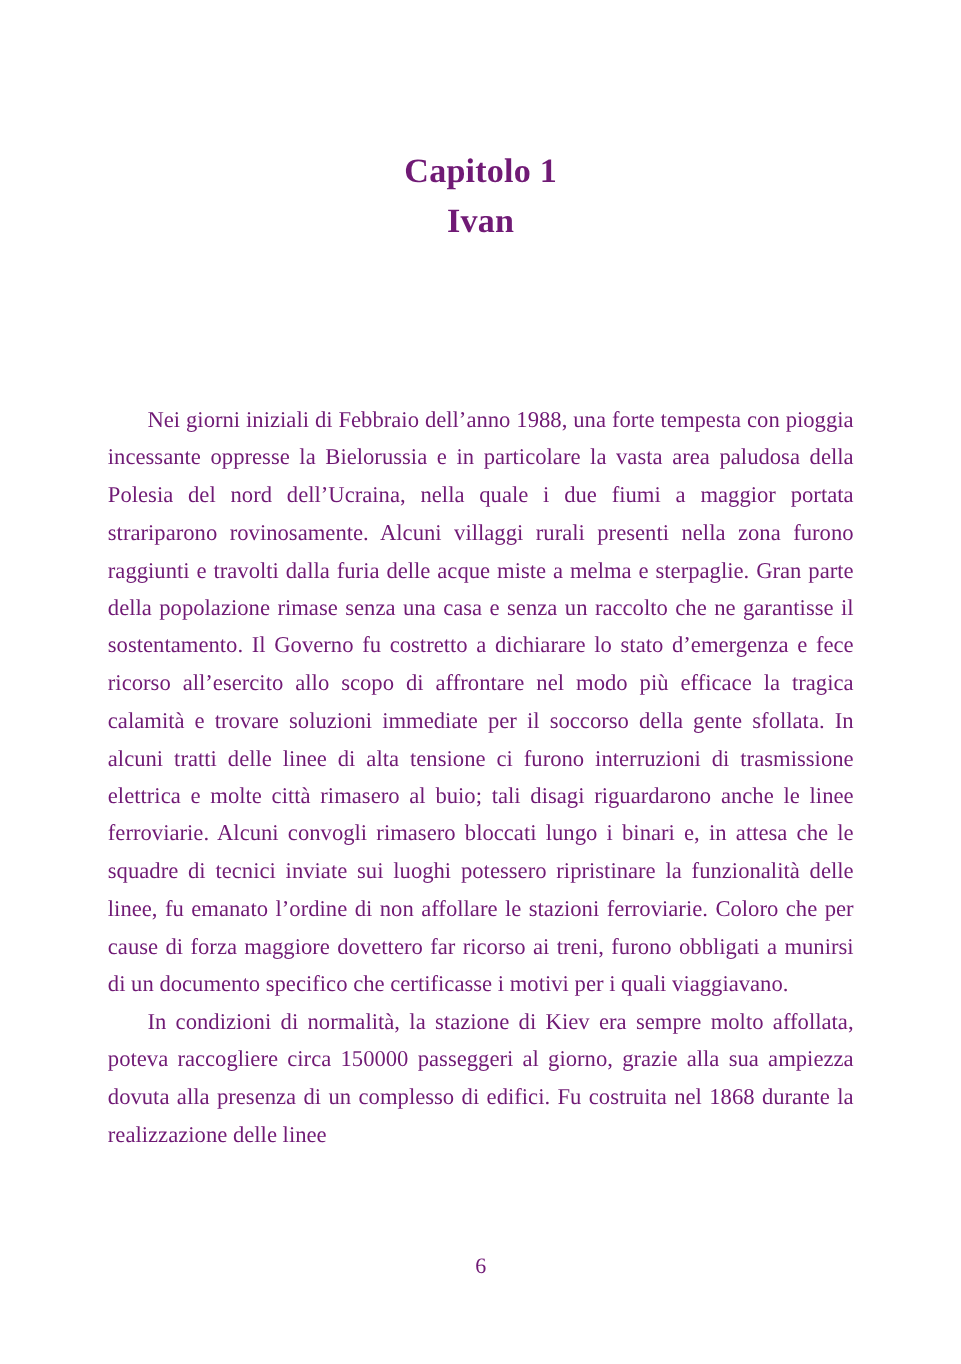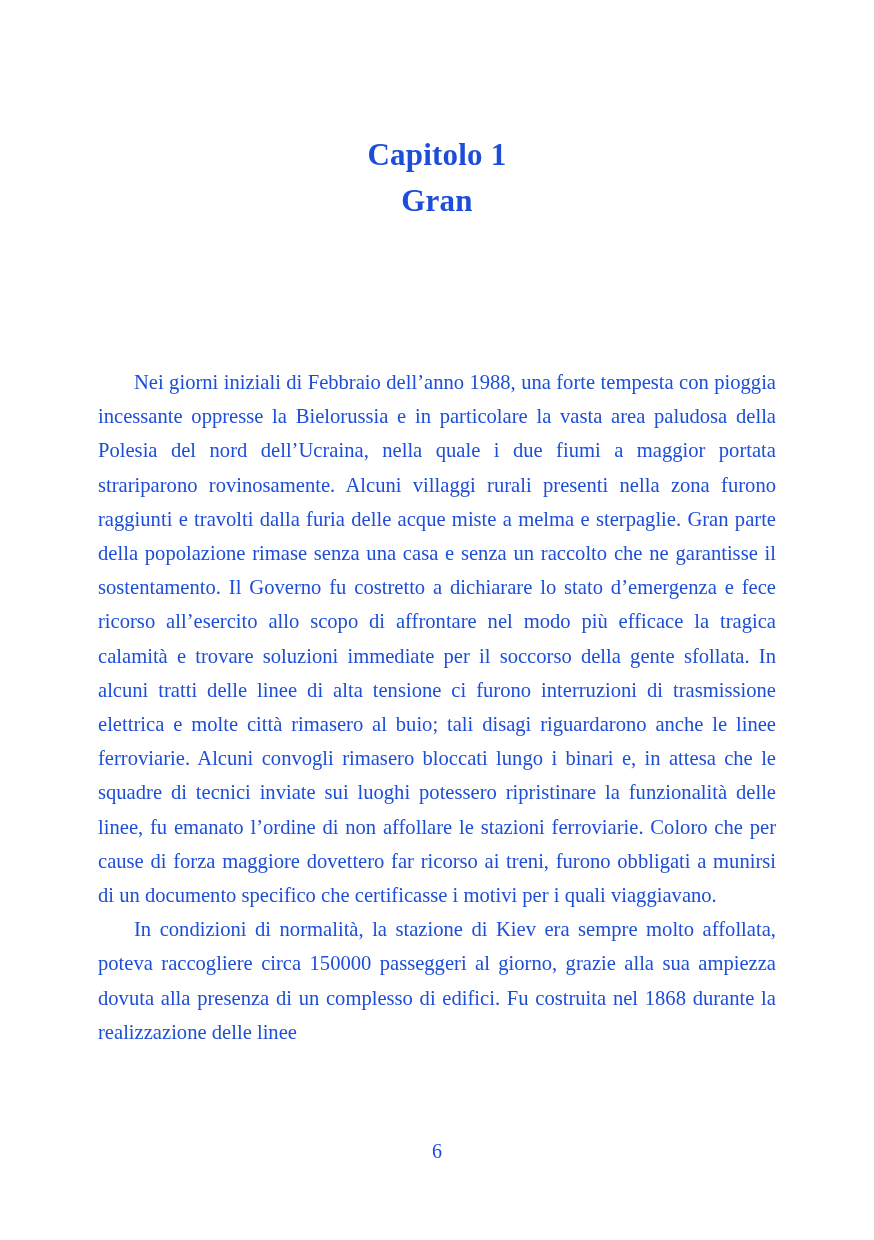--- a/index.html
+++ b/index.html
@@ -8,21 +8,21 @@
     background: #ffffff;
   }
   .page {
     position: relative;
     width: 874px;
     height: 1240px;
     background: #ffffff;
     margin: 0 auto;
     overflow: hidden;
     font-family: "Liberation Serif", "DejaVu Serif", serif;
-    color: #1d4ed8;
+    color: #701a75;
   }
   .chapter-heading {
     position: absolute;
     left: 0;
     right: 0;
     top: 132px;
     text-align: center;
   }
   .chapter-heading .line {
     font-size: 31px;
@@ -55,21 +55,21 @@
     font-size: 20px;
   }
 </style>
 </head>
 <body>
 
 <div class="page">
 
   <div class="chapter-heading">
     <div class="line">Capitolo 1</div>
-    <div class="line">Gran</div>
+    <div class="line">Ivan</div>
   </div>
 
   <div class="body-block">
     <p>Nei giorni iniziali di Febbraio dell’anno 1988, una forte tempesta con pioggia incessante oppresse la Bielorussia e in particolare la vasta area paludosa della Polesia del nord dell’Ucraina, nella quale i due fiumi a maggior portata strariparono rovinosamente. Alcuni villaggi rurali presenti nella zona furono raggiunti e travolti dalla furia delle acque miste a melma e sterpaglie. Gran parte della popolazione rimase senza una casa e senza un raccolto che ne garantisse il sostentamento. Il Governo fu costretto a dichiarare lo stato d’emergenza e fece ricorso all’esercito allo scopo di affrontare nel modo più efficace la tragica calamità e trovare soluzioni immediate per il soccorso della gente sfollata. In alcuni tratti delle linee di alta tensione ci furono interruzioni di trasmissione elettrica e molte città rimasero al buio; tali disagi riguardarono anche le linee ferroviarie. Alcuni convogli rimasero bloccati lungo i binari e, in attesa che le squadre di tecnici inviate sui luoghi potessero ripristinare la funzionalità delle linee, fu emanato l’ordine di non affollare le stazioni ferroviarie. Coloro che per cause di forza maggiore dovettero far ricorso ai treni, furono obbligati a munirsi di un documento specifico che certificasse i motivi per i quali viaggiavano.</p>
     <p>In condizioni di normalità, la stazione di Kiev era sempre molto affollata, poteva raccogliere circa 150000 passeggeri al giorno, grazie alla sua ampiezza dovuta alla presenza di un complesso di edifici. Fu costruita nel 1868 durante la realizzazione delle linee</p>
   </div>
 
   <div class="page-number">6</div>
 
 </div>

